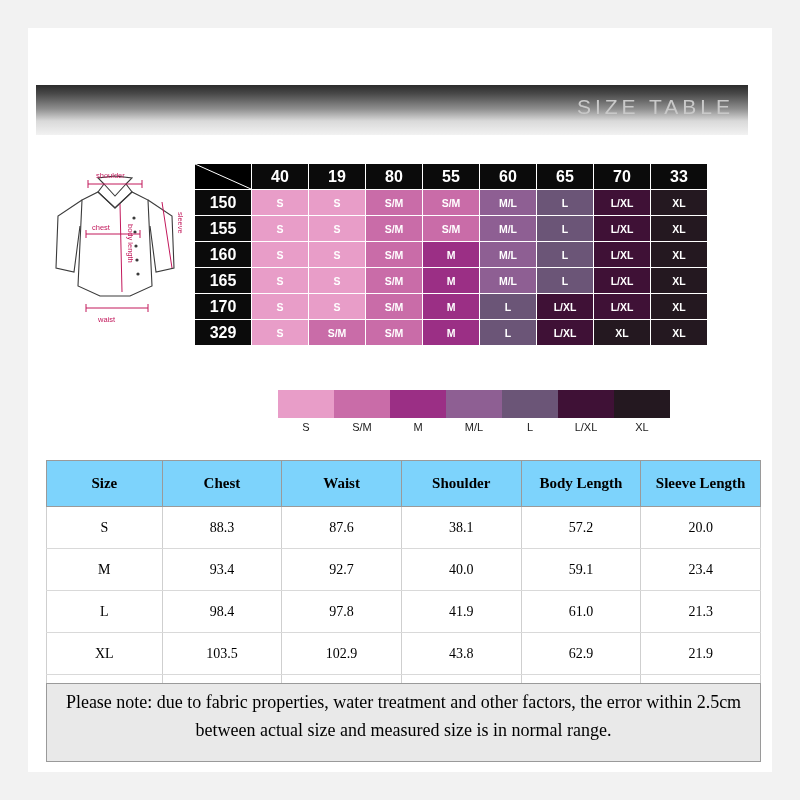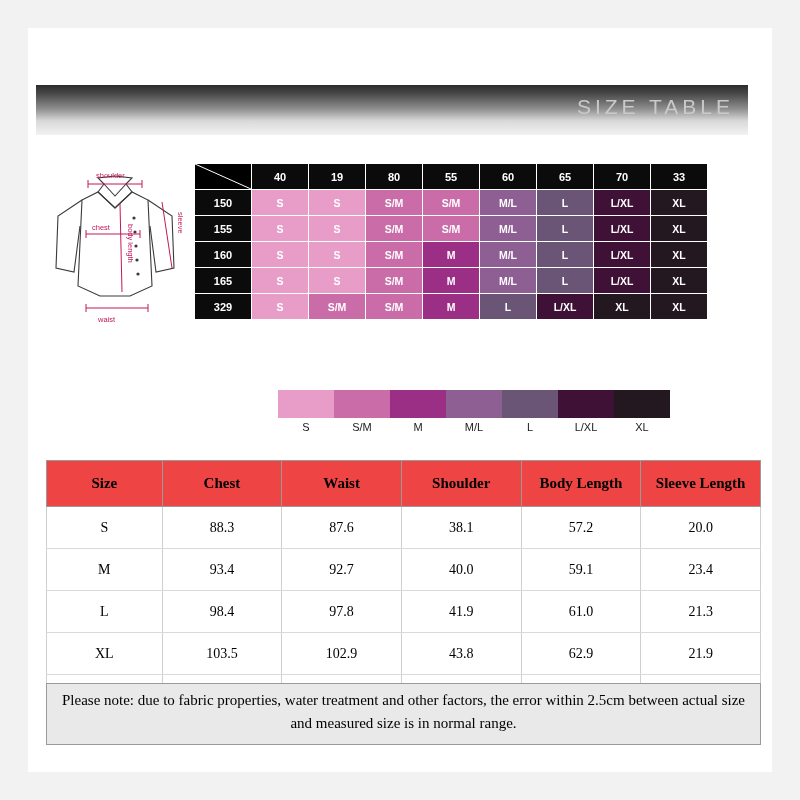--- a/index.html
+++ b/index.html
@@ -76,21 +76,21 @@
     position: relative;
     border: 1px solid #ffffff;
   }
   .matrix th.corner .slash {
     position: absolute;
     left: 0; top: 0; width: 100%; height: 100%;
   }
   .matrix th.colhead, .matrix th.rowhead {
     background: #0b0b0b;
     color: #ffffff;
-    font-size: 11px;
+    font-size: 16px;
   }
   .matrix td.cell { font-size: 10.5px; }
 
   
   .legend {
     position: absolute;
     left: 250px;
     top: 362px;
     width: 392px;
     height: 28px;
@@ -112,21 +112,21 @@
   
   .spec {
     position: absolute;
     left: 18px;
     top: 432px;
     width: 715px;
     border-collapse: collapse;
     font-family: "Liberation Serif", serif;
   }
   .spec th {
-    background: #ef4444;
+    background: #7dd3fc;
     border: 1px solid #9a9a9a;
     height: 43px;
     font-size: 15px;
     font-weight: bold;
     color: #000;
     text-align: center;
   }
   .spec td {
     border-left: 1px solid #cfcfcf;
     border-right: 1px solid #cfcfcf;
@@ -144,24 +144,24 @@
   .note {
     position: absolute;
     left: 18px;
     top: 655px;
     width: 715px;
     min-height: 48px;
     background: #e9e9e9;
     border: 1px solid #9a9a9a;
     box-sizing: border-box;
     font-family: "Liberation Serif", serif;
-    font-size: 15px;
+    font-size: 18px;
     color: #000;
     text-align: center;
-    padding: 5px 6px 8px 6px;
+    padding: 5px 6px 16px 6px;
     line-height: 1.55;
   }
 </style>
 </head>
 <body>
 
 <div id="page">
 
   <div class="banner">
     <div class="banner-title">SIZE TABLE</div>
@@ -271,20 +271,31 @@
           <td class="cell" style="background: rgb(36, 24, 32);">XL</td>
         </tr>
         <tr>
           <th class="rowhead">165</th>
           <td class="cell" style="background: rgb(232, 157, 200);">S</td>
           <td class="cell" style="background: rgb(232, 157, 200);">S</td>
           <td class="cell" style="background: rgb(201, 108, 168);">S/M</td>
           <td class="cell" style="background: rgb(155, 47, 133);">M</td>
           <td class="cell" style="background: rgb(142, 95, 147);">M/L</td>
           <td class="cell" style="background: rgb(107, 85, 119);">L</td>
+          <td class="cell" style="background: rgb(63, 17, 54);">L/XL</td>
+          <td class="cell" style="background: rgb(36, 24, 32);">XL</td>
+        </tr>
+        <tr>
+          <th class="rowhead">170</th>
+          <td class="cell" style="background: rgb(232, 157, 200);">S</td>
+          <td class="cell" style="background: rgb(232, 157, 200);">S</td>
+          <td class="cell" style="background: rgb(201, 108, 168);">S/M</td>
+          <td class="cell" style="background: rgb(155, 47, 133);">M</td>
+          <td class="cell" style="background: rgb(107, 85, 119);">L</td>
+          <td class="cell" style="background: rgb(63, 17, 54);">L/XL</td>
           <td class="cell" style="background: rgb(63, 17, 54);">L/XL</td>
           <td class="cell" style="background: rgb(36, 24, 32);">XL</td>
         </tr>
         <tr>
           <th class="rowhead">329</th>
           <td class="cell" style="background: rgb(232, 157, 200);">S</td>
           <td class="cell" style="background: rgb(201, 108, 168);">S/M</td>
           <td class="cell" style="background: rgb(201, 108, 168);">S/M</td>
           <td class="cell" style="background: rgb(155, 47, 133);">M</td>
           <td class="cell" style="background: rgb(107, 85, 119);">L</td>

